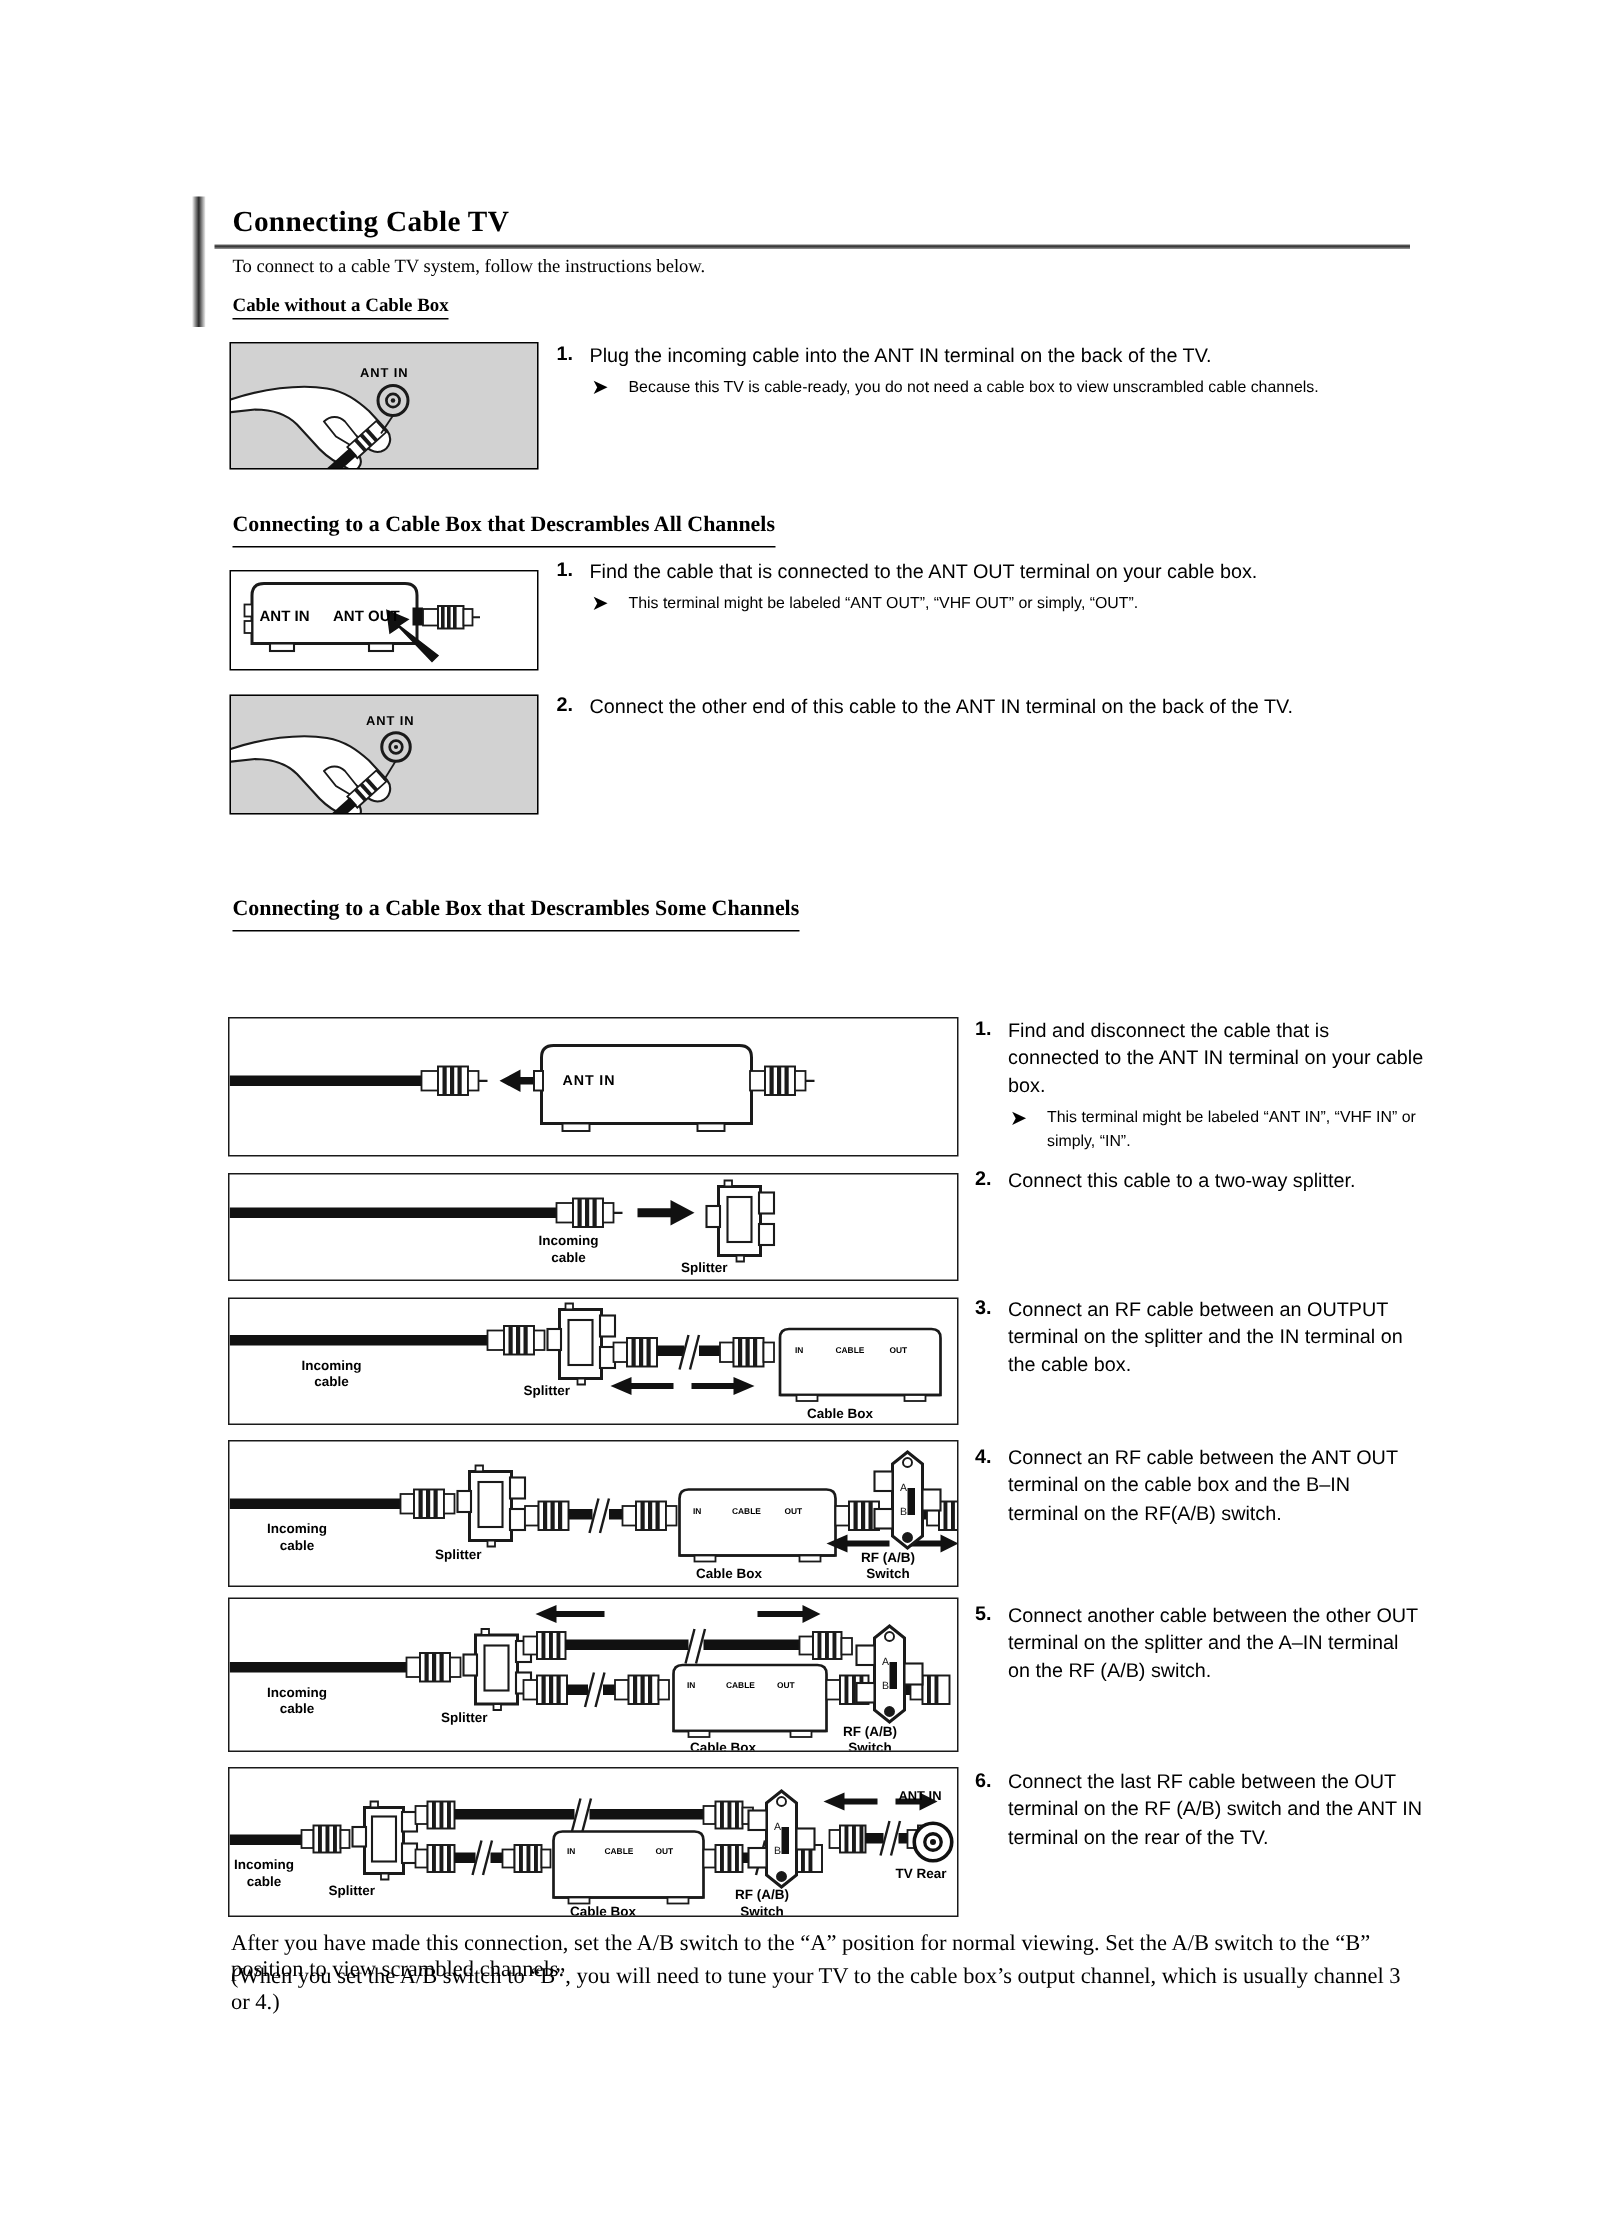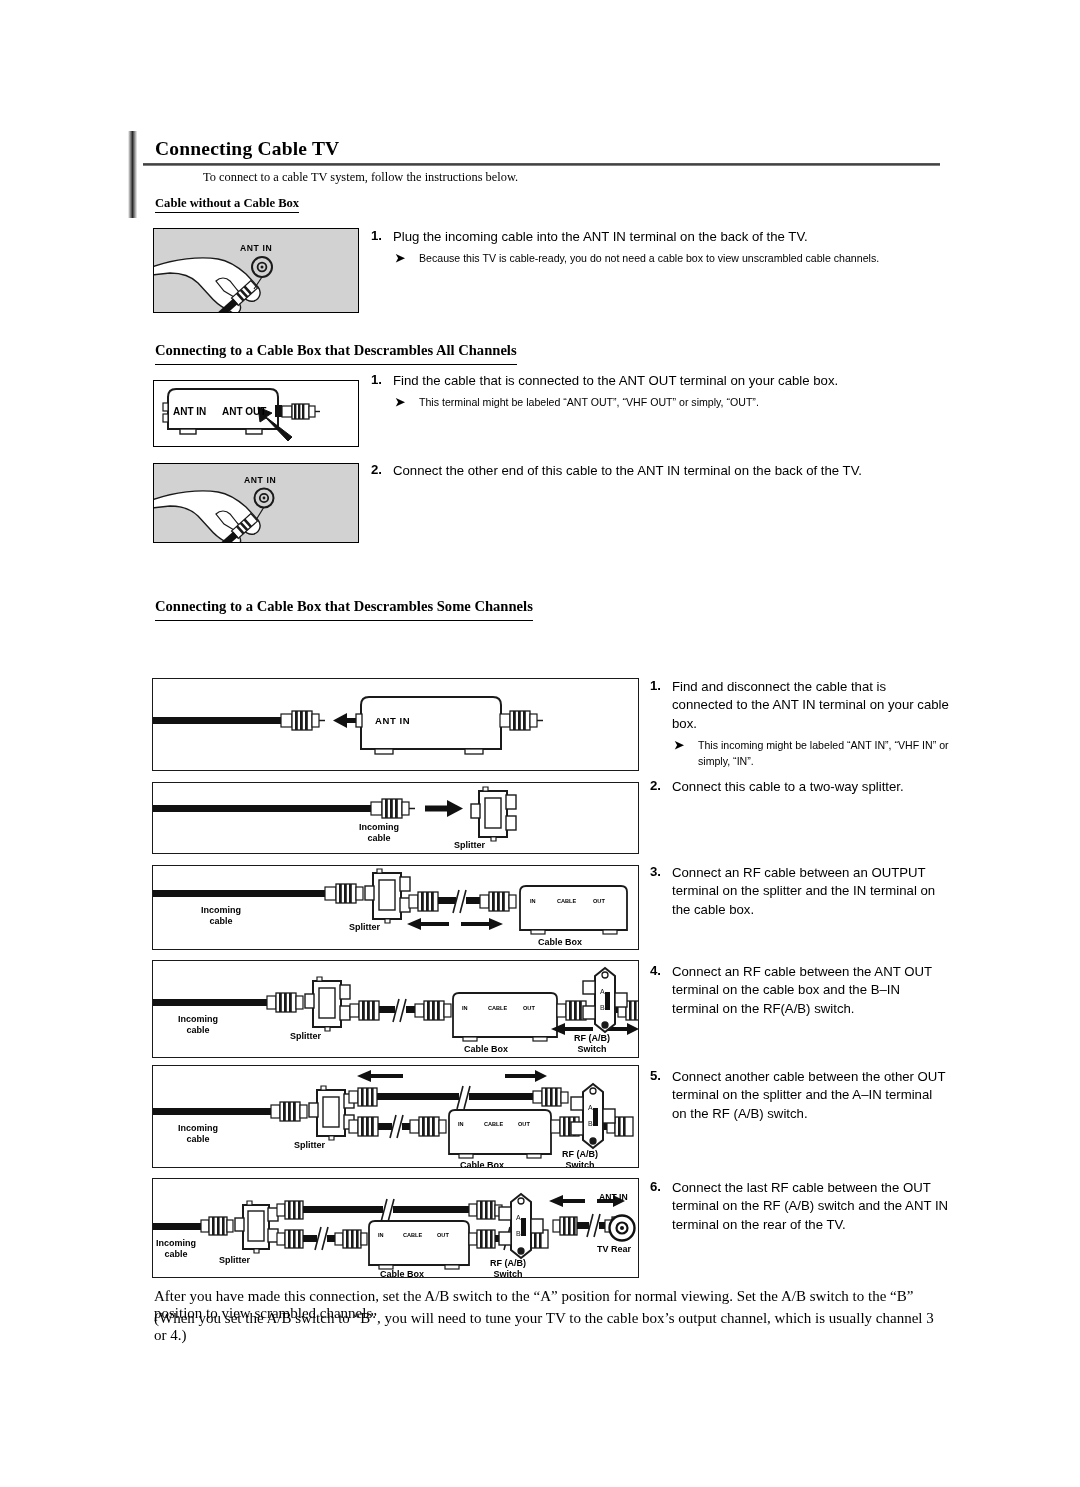--- a/index.html
+++ b/index.html
@@ -159,21 +159,21 @@
 <body>
 
 <div class="page">
 
   <div class="vbar" style="left:128px; top:131px; height:78px;"></div>
   <div class="vbar" style="left:128px; top:193px; height:25px;"></div>
 
   <div class="h1-title" style="left:155px; top:138px;">Connecting Cable TV</div>
   <div class="rule" style="left:143px; top:163px; width:797px;"></div>
 
-  <div class="serif-p" style="left:155px; top:167px; width:700px;margin-left:48px;">To connect to a cable TV system, follow the instructions below.</div>
+  <div class="serif-p" style="left:155px; top:167px; width:700px;">To connect to a cable TV system, follow the instructions below.</div>
 
   <div class="h3-title" style="left:155px; top:196px;">Cable without a Cable Box</div>
 
   <div class="photo" style="left:153px; top:228px; width:206px; height:85px;">
     <svg width="206" height="85" viewBox="0 0 206 85">
       <rect x="0" y="0" width="206" height="85" fill="#d2d2d2"></rect>
 
       <path d="M-2,38 C20,30 46,27 64,30 C76,32 84,38 92,45 L104,58 C108,63 106,70 100,72
                C96,73 92,71 89,68 L84,62 C82,60 79,61 80,64 L86,76 C88,81 84,86 79,84
                L72,80 C66,77 60,72 55,66 L44,54 C38,48 28,44 16,44 L-2,46 Z" fill="#ffffff" stroke="#1a1a1a" stroke-width="1.4" stroke-linejoin="round"></path>
@@ -757,21 +757,21 @@
       <span>Switch</span>
     </div>
   </div>
 
   <div class="step" style="left:650px; top:678px; width:300px;">
     <span class="num">1.</span>
     <div class="body">
       <span>Find and disconnect the cable that is connected to the ANT IN terminal on your cable box.</span>
       <div class="note">
         <span class="arrowhead">➤</span>
-        <span>This incoming might be labeled “ANT IN”, “VHF IN” or simply, “IN”.</span>
+        <span>This terminal might be labeled “ANT IN”, “VHF IN” or simply, “IN”.</span>
       </div>
     </div>
   </div>
 
   <div class="step" style="left:650px; top:778px; width:300px;">
     <span class="num">2.</span>
     <div class="body">
       <span>Connect this cable to a two-way splitter.</span>
     </div>
   </div>

